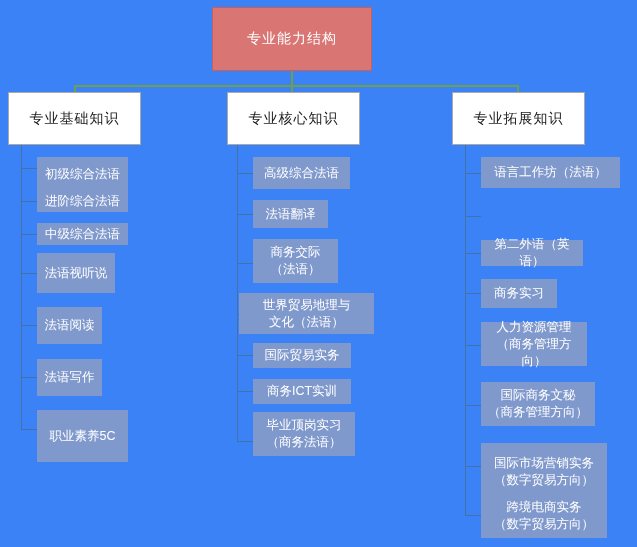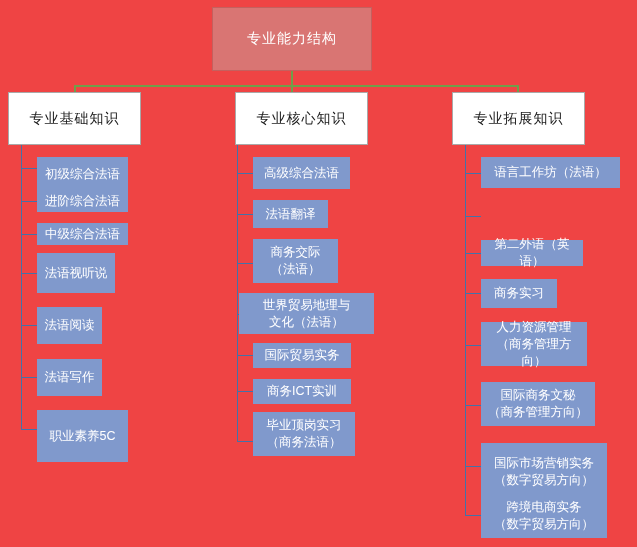--- a/index.html
+++ b/index.html
@@ -8,21 +8,21 @@
     background: #ffffff;
   }
   body {
     font-family: "Liberation Sans", "DejaVu Sans", sans-serif;
   }
   #chart-canvas {
     position: relative;
     width: 637px;
     height: 547px;
     overflow: hidden;
-    background: #ef4444;
+    background: #3b82f6;
   }
 
   
   .root-node {
     position: absolute;
     left: 212px;
     top: 7px;
     width: 160px;
     height: 64px;
     background: #d97573;
@@ -95,21 +95,21 @@
   <div class="conn-green v-line" style="left:291px; top:85px; width:2px; height:8px;"></div>
   <div class="conn-green v-line" style="left:517px; top:85px; width:2px; height:8px;"></div>
 
   <div class="root-node">
     <span>专业能力结构</span>
   </div>
 
   <div class="branch-node" style="left:8px; top:92px; width:133px;">
     <span>专业基础知识</span>
   </div>
-  <div class="branch-node" style="left:227px; top:92px; width:133px;margin-left:8px;">
+  <div class="branch-node" style="left:227px; top:92px; width:133px;">
     <span>专业核心知识</span>
   </div>
   <div class="branch-node" style="left:452px; top:92px; width:133px;">
     <span>专业拓展知识</span>
   </div>
 
   <div class="conn v-line" style="left:21px; top:145px; height:284px;"></div>
 
   <div class="conn h-line" style="left:21px; top:168px; width:16px;"></div>
   <div class="leaf-node" style="left:37px; top:157px; width:91px; height:35px;">初级综合法语</div>

